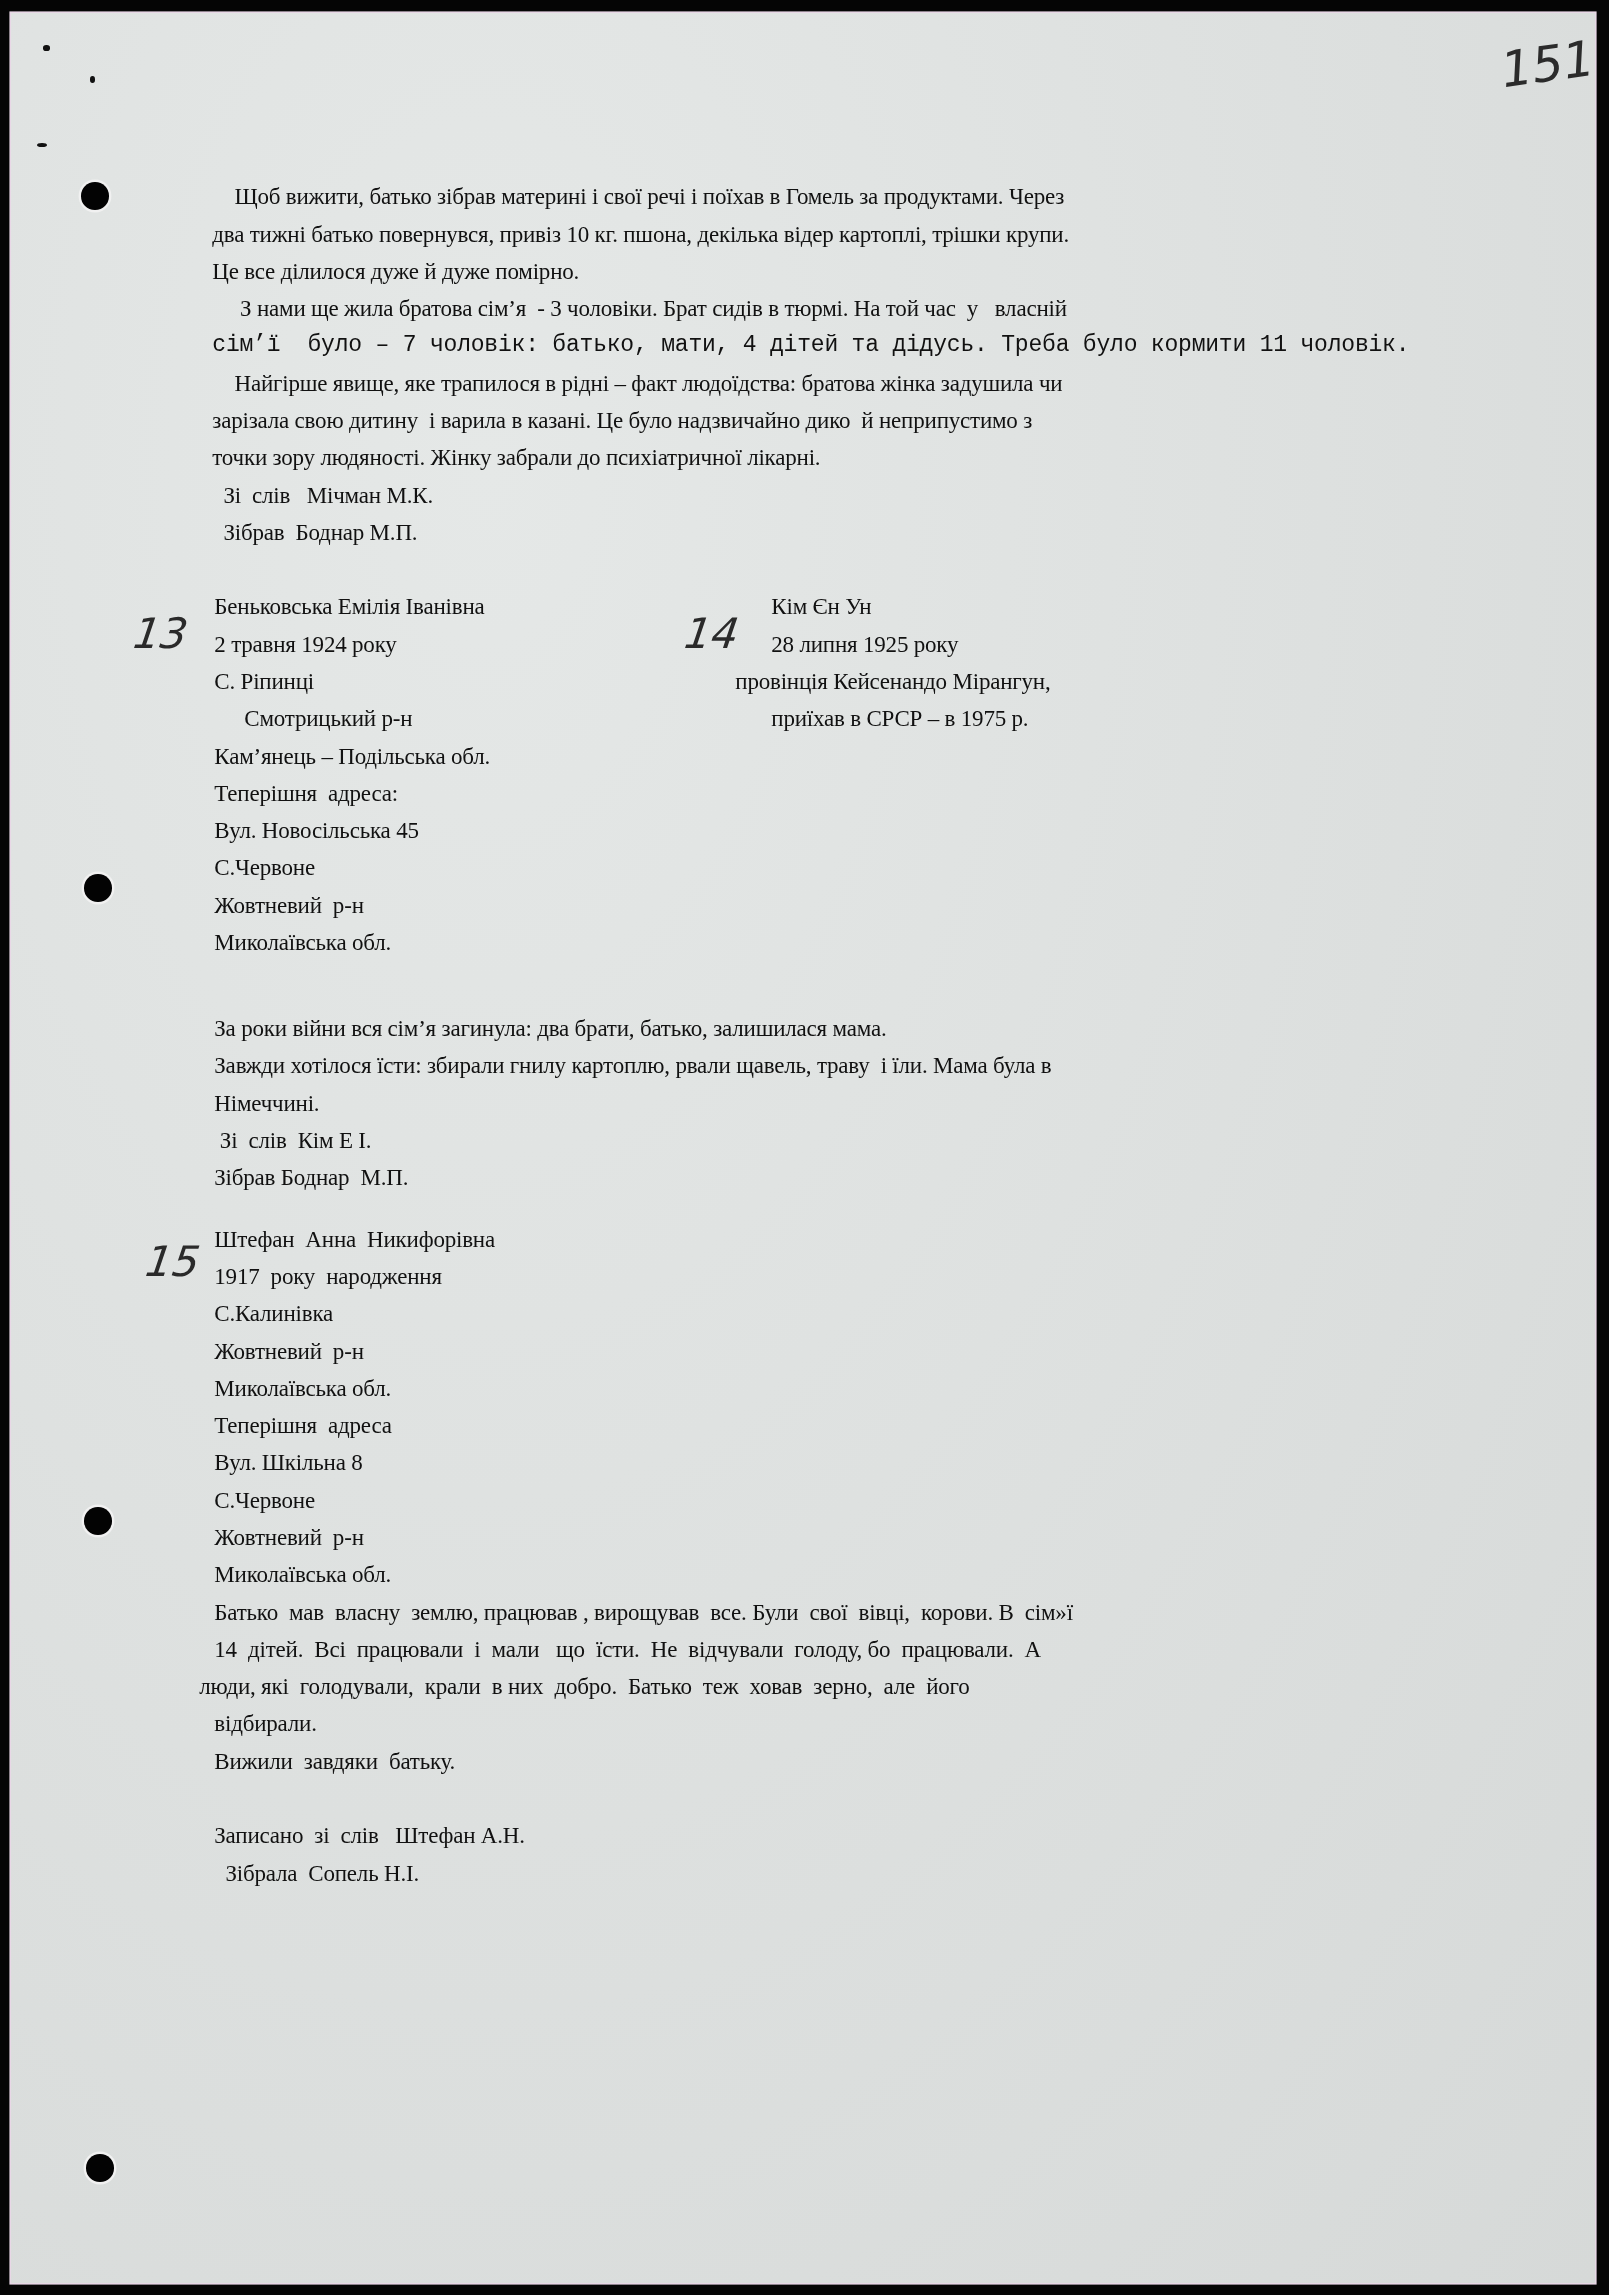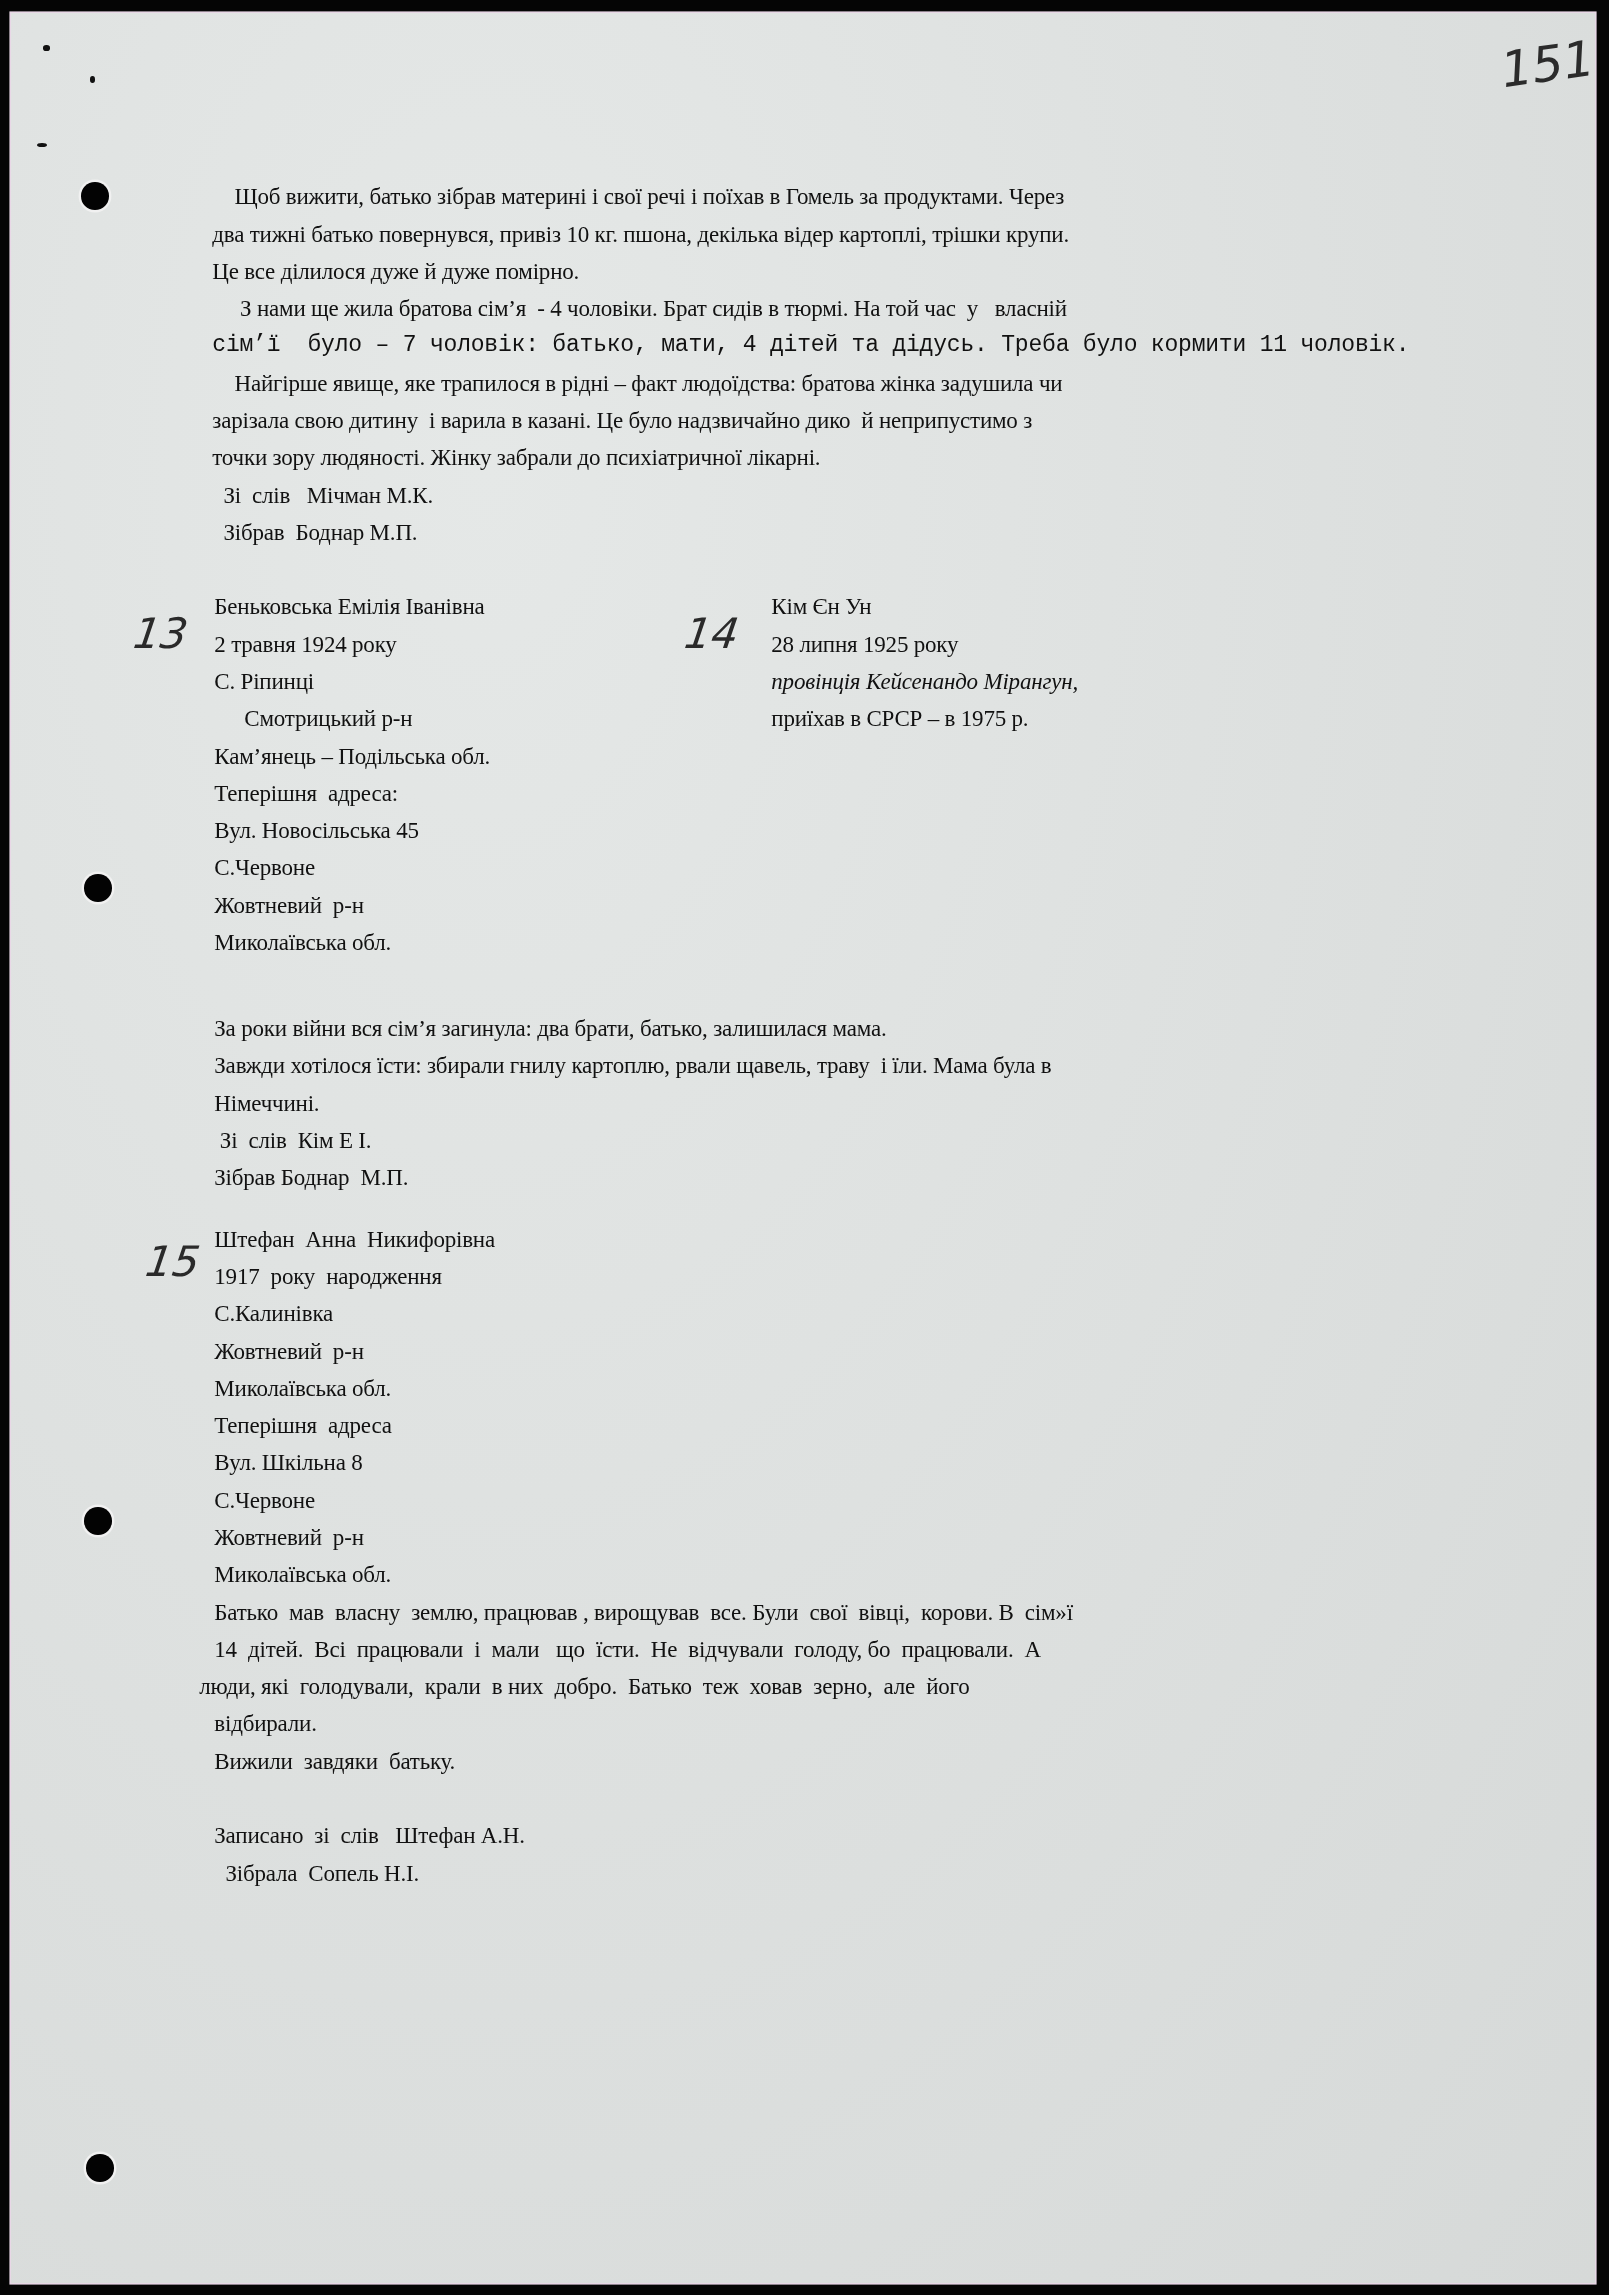--- a/index.html
+++ b/index.html
@@ -34,21 +34,21 @@
   <div class="hole" style="left:73px; top:1494px;"></div>
   <div class="hole" style="left:75px; top:2141px;"></div>
   <div class="speck" style="left:32px; top:32px; width:6.5px; height:5.7px;"></div>
   <div class="speck" style="left:79px; top:63px; width:4.9px; height:6.5px;"></div>
   <div class="speck" style="left:26px; top:130px; width:9.7px; height:4px;"></div>
 
   <div>
     <div class="txt" style="left:212px; top:165px;">  Щоб вижити, батько зібрав материні і свої речі і поїхав в Гомель за продуктами. Через</div>
     <div class="txt" style="left:201px; top:203px;">два тижні батько повернувся, привіз 10 кг. пшона, декілька відер картоплі, трішки крупи.</div>
     <div class="txt" style="left:201px; top:240px;">Це все ділилося дуже й дуже помірно.</div>
-    <div class="txt" style="left:201px; top:277px;">     З нами ще жила братова сім’я  - 4 чоловіки. Брат сидів в тюрмі. На той час  у   власній</div>
+    <div class="txt" style="left:201px; top:277px;">     З нами ще жила братова сім’я  - 3 чоловіки. Брат сидів в тюрмі. На той час  у   власній</div>
     <div class="txt" style="left:201px; top:314px;font-family:Liberation Mono, monospace;">сім’ї  було – 7 чоловік: батько, мати, 4 дітей та дідусь. Треба було кормити 11 чоловік.</div>
     <div class="txt" style="left:201px; top:352px;">    Найгірше явище, яке трапилося в рідні – факт людоїдства: братова жінка задушила чи</div>
     <div class="txt" style="left:201px; top:389px;">зарізала свою дитину  і варила в казані. Це було надзвичайно дико  й неприпустимо з</div>
     <div class="txt" style="left:201px; top:426px;">точки зору людяності. Жінку забрали до психіатричної лікарні.</div>
     <div class="txt" style="left:201px; top:464px;">  Зі  слів   Мічман М.К.</div>
     <div class="txt" style="left:201px; top:501px;">  Зібрав  Боднар М.П.</div>
   </div>
 
   <div>
     <div class="hand" style="left:123px; top:596px;">13</div>
@@ -61,21 +61,21 @@
     <div class="txt" style="left:203px; top:799px;">Вул. Новосільська 45</div>
     <div class="txt" style="left:203px; top:836px;">С.Червоне</div>
     <div class="txt" style="left:203px; top:874px;">Жовтневий  р-н</div>
     <div class="txt" style="left:203px; top:911px;">Миколаївська обл.</div>
   </div>
 
   <div>
     <div class="hand" style="left:674px; top:596px;">14</div>
     <div class="txt" style="left:760px; top:575px;">Кім Єн Ун</div>
     <div class="txt" style="left:760px; top:613px;">28 липня 1925 року</div>
-    <div class="txt" style="left:760px; top:650px;font-style:italic;">провінція Кейсенандо Мірангун,</div>
+    <div class="txt" style="left:724px; top:650px;">провінція Кейсенандо Мірангун,</div>
     <div class="txt" style="left:760px; top:687px;">приїхав в СРСР – в 1975 р.</div>
   </div>
 
   <div>
     <div class="txt" style="left:203px; top:997px;">За роки війни вся сім’я загинула: два брати, батько, залишилася мама.</div>
     <div class="txt" style="left:203px; top:1034px;">Завжди хотілося їсти: збирали гнилу картоплю, рвали щавель, траву  і їли. Мама була в</div>
     <div class="txt" style="left:203px; top:1072px;">Німеччині.</div>
     <div class="txt" style="left:203px; top:1109px;"> Зі  слів  Кім Е І.</div>
     <div class="txt" style="left:203px; top:1146px;">Зібрав Боднар  М.П.</div>
   </div>

